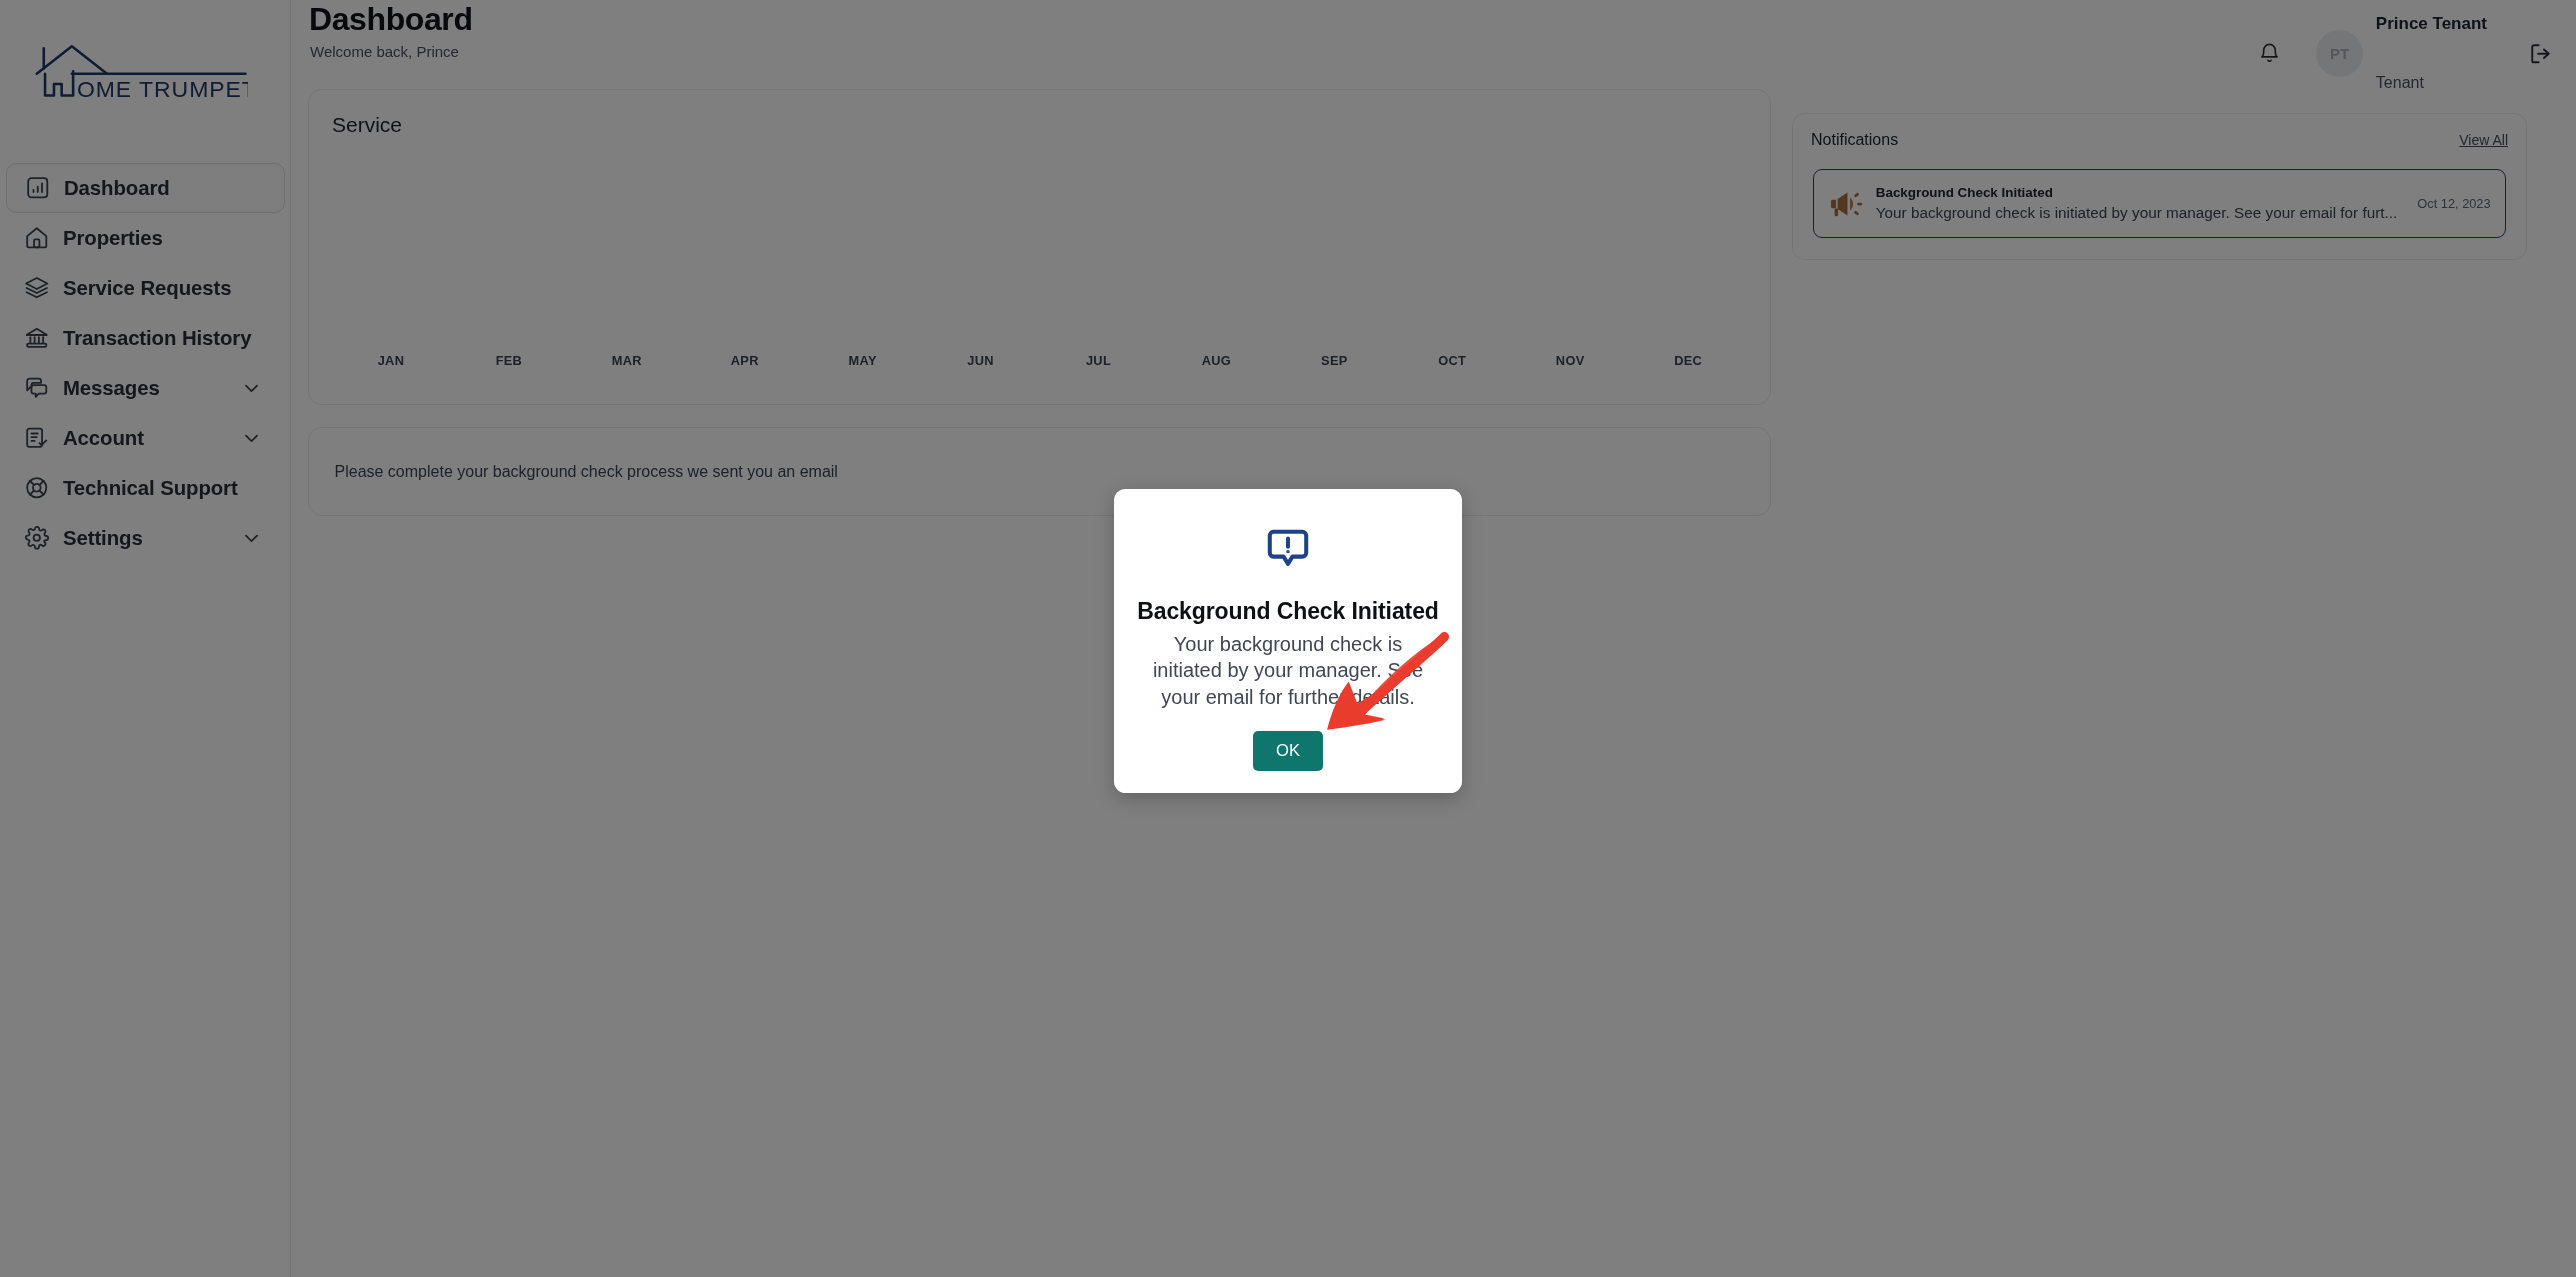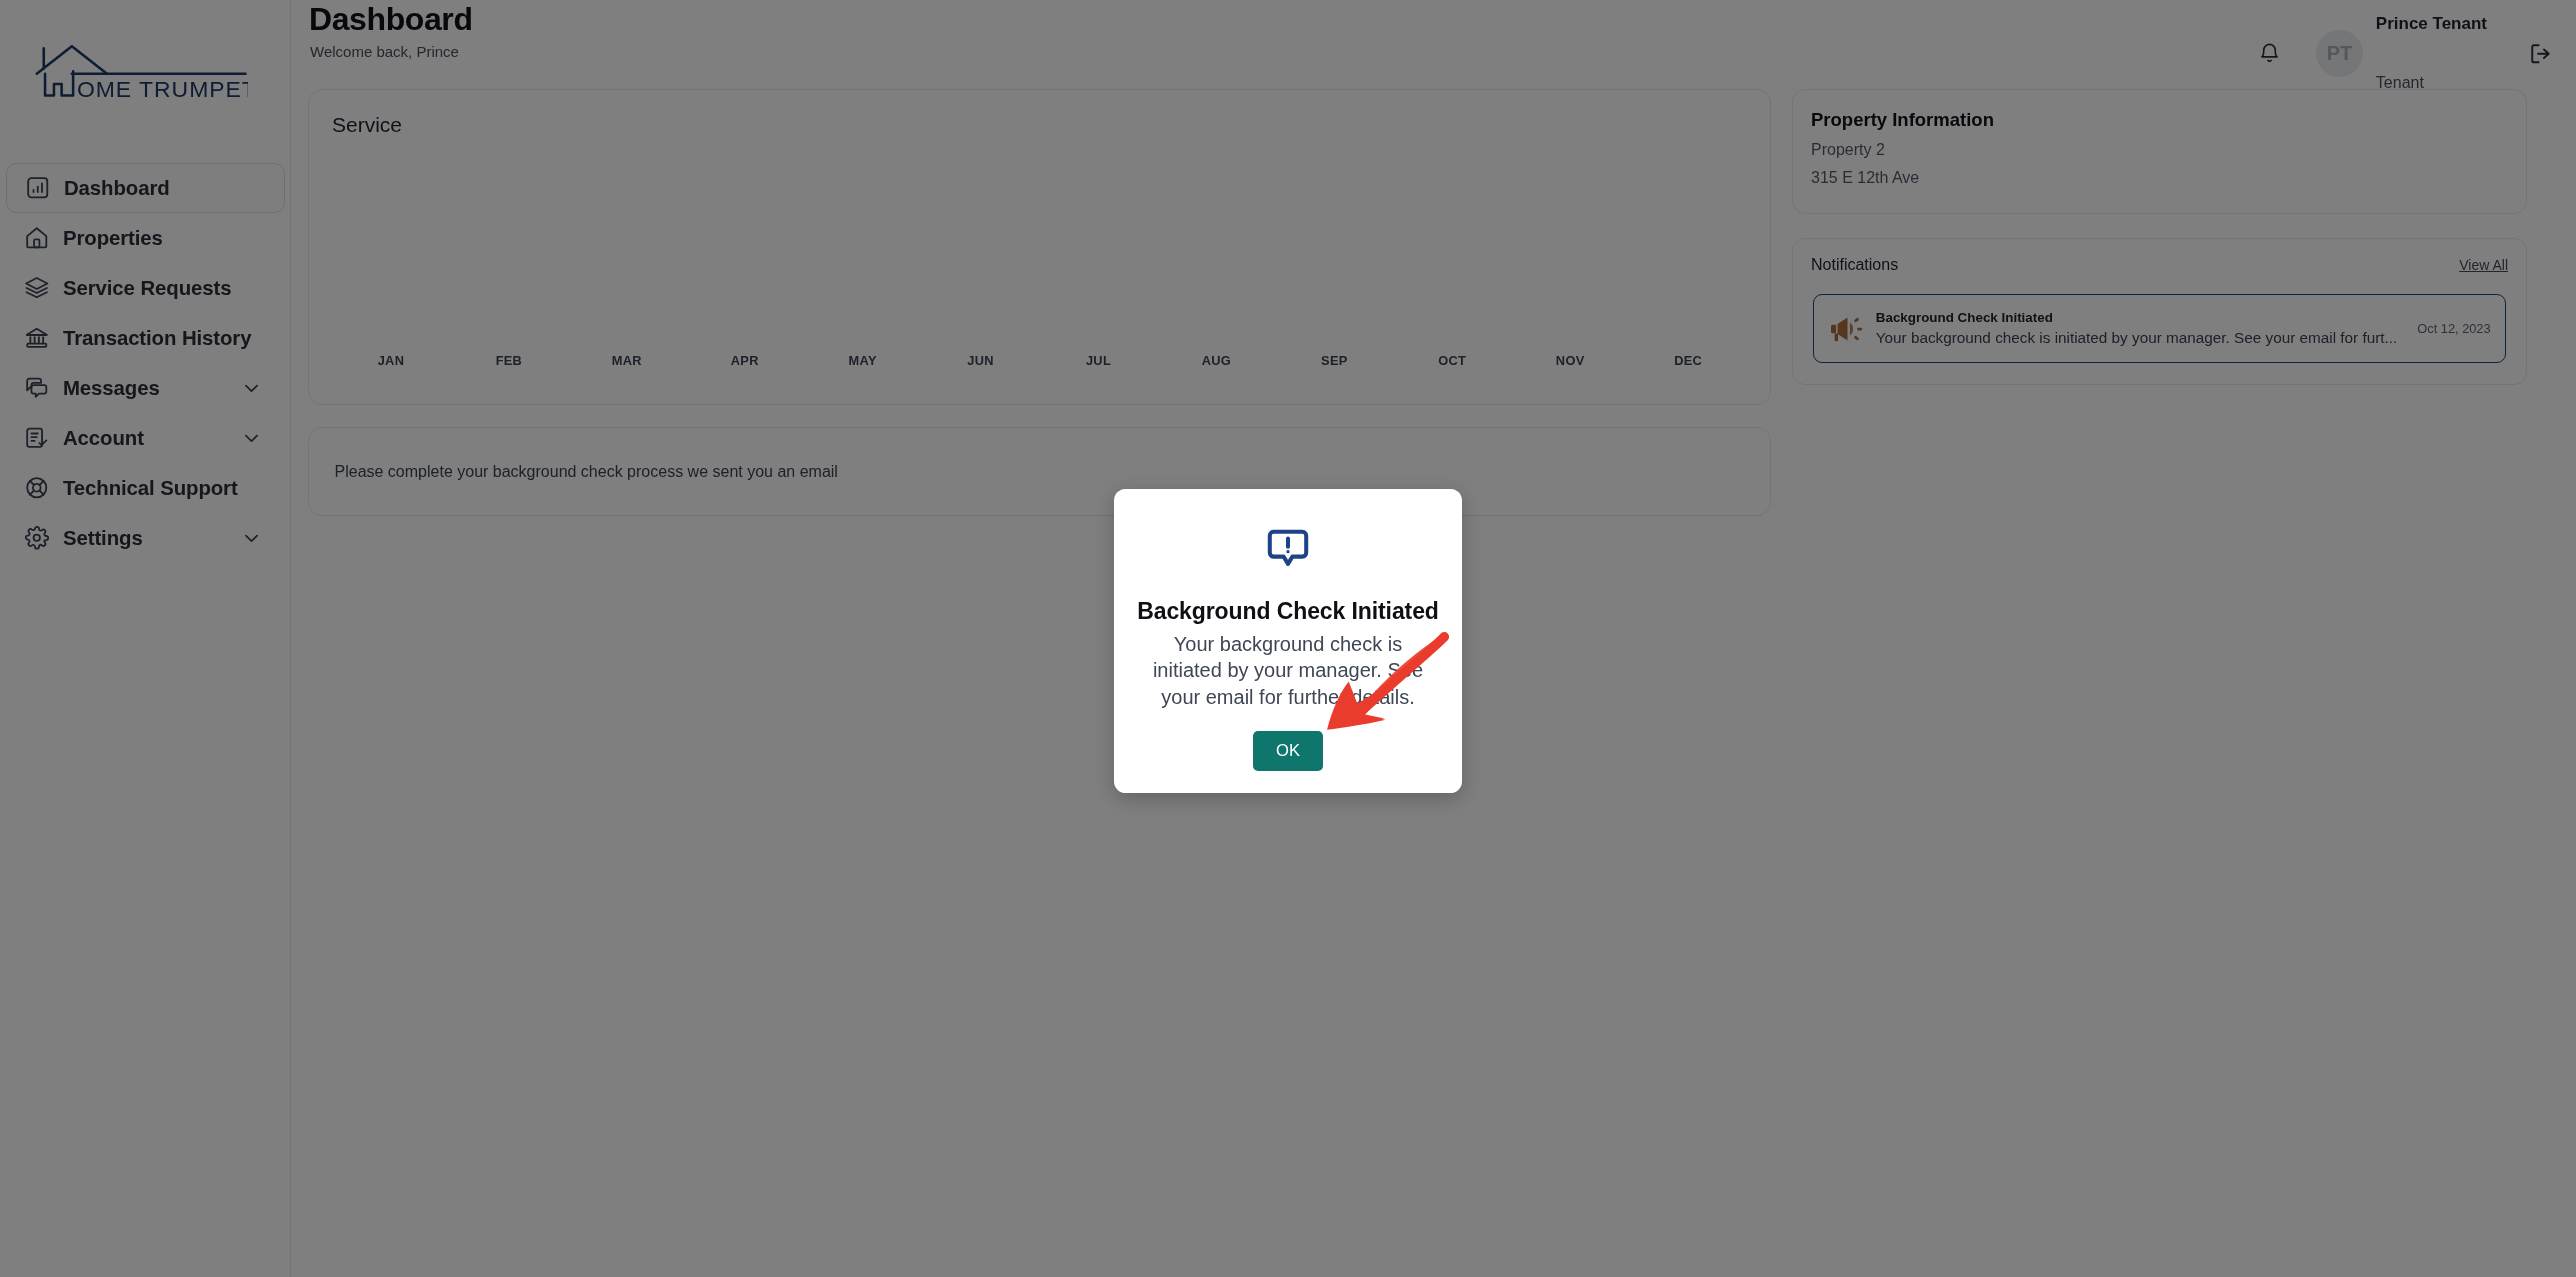--- a/index.html
+++ b/index.html
@@ -69,21 +69,21 @@
   .topright {
     position: absolute; right: 18px; top: 14px;
     display: flex; align-items: center; gap: 0;
   }
   .bell-btn { width: 37px; height: 37px; display:flex; align-items:center; justify-content:center; color:#2b2f3a; cursor:pointer; }
   .bell-btn svg { width: 23px; height: 23px; }
   .avatar {
     width: 47px; height: 47px; border-radius: 50%;
     background: #e9ecef; color: #a9afb8;
     display: flex; align-items: center; justify-content: center;
-    font-size: 20px; font-weight: 700; margin-left: 28px;
+    font-size: 15px; font-weight: 700; margin-left: 28px;
   }
   .uinfo { margin-left: 12.8px; line-height: 1.18; }
   .uname { font-size: 17px; font-weight: 700; color: #1d2230; white-space: nowrap; }
   .urole { font-size: 16px; font-weight: 400; color: #4a4f5c; margin-top: 40px; }
   .logout-btn { margin-left: 37px; width: 34px; height: 34px; display:flex; align-items:center; justify-content:center; color:#2b2f3a; cursor:pointer; }
   .logout-btn svg { width: 25.5px; height: 25.5px; }
 
   
   .card {
     background: #ffffff;
@@ -374,27 +374,20 @@
       </div>
     </div>
   </div>
 
   <div class="card notice-card">
     <div class="notice-text">Please complete your background check process we sent you an email</div>
   </div>
 
   <div class="right-panel">
 
-    <div class="rp-card prop-card">
-      <div class="prop-inner">
-        <div class="prop-title">Property Information</div>
-        <div class="prop-line">Property 2</div>
-        <div class="prop-line">315 E 12th Ave</div>
-      </div>
-    </div>
 
     <div class="rp-card notif-card">
       <div class="notif-head">
         <span class="notif-title">Notifications</span>
         <span class="view-all">View All</span>
       </div>
 
       <div class="notif-item">
         <span class="notif-ico">
           <svg viewBox="0 0 24 24" fill="currentColor" xmlns="http://www.w3.org/2000/svg">

